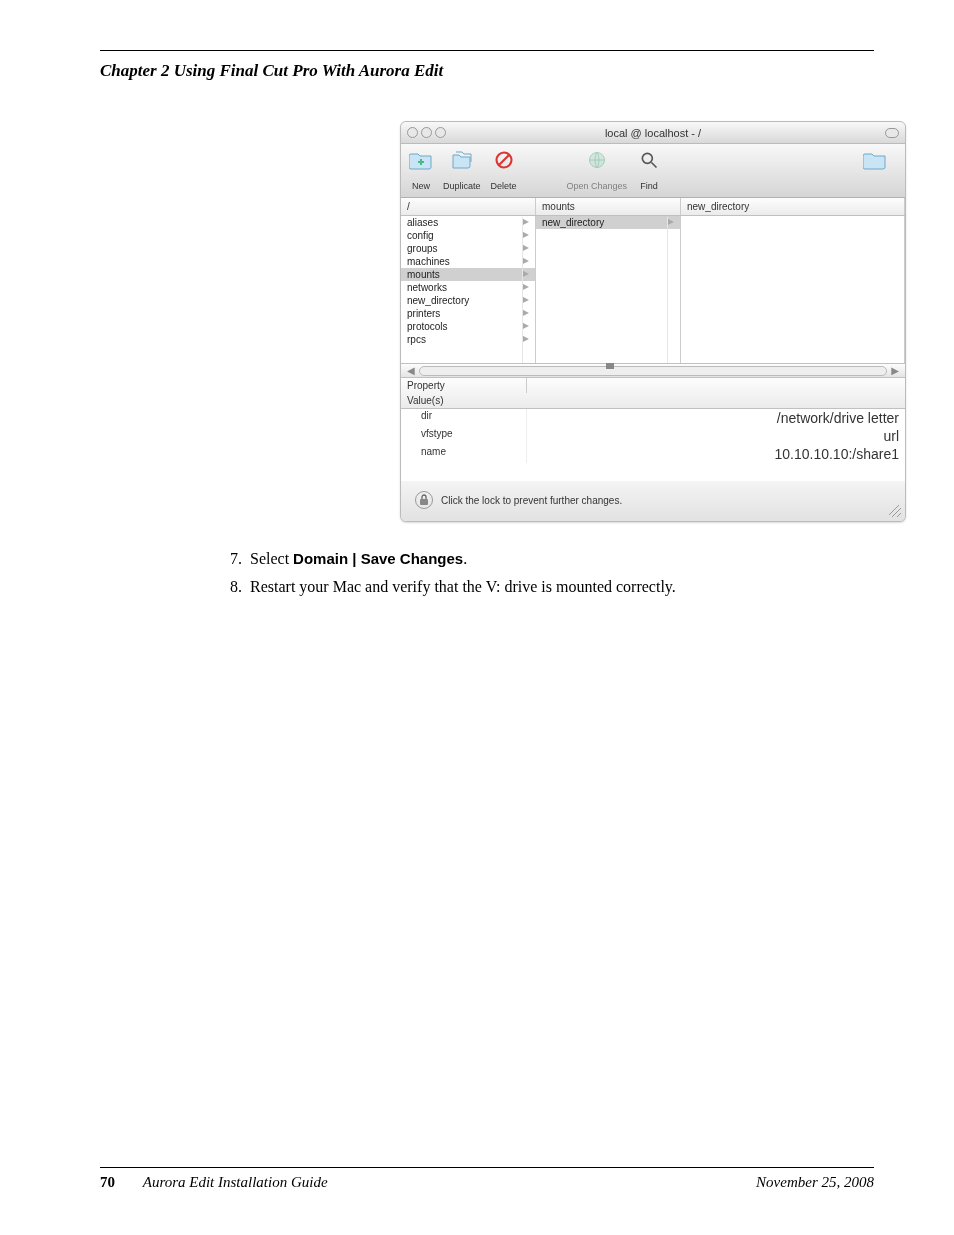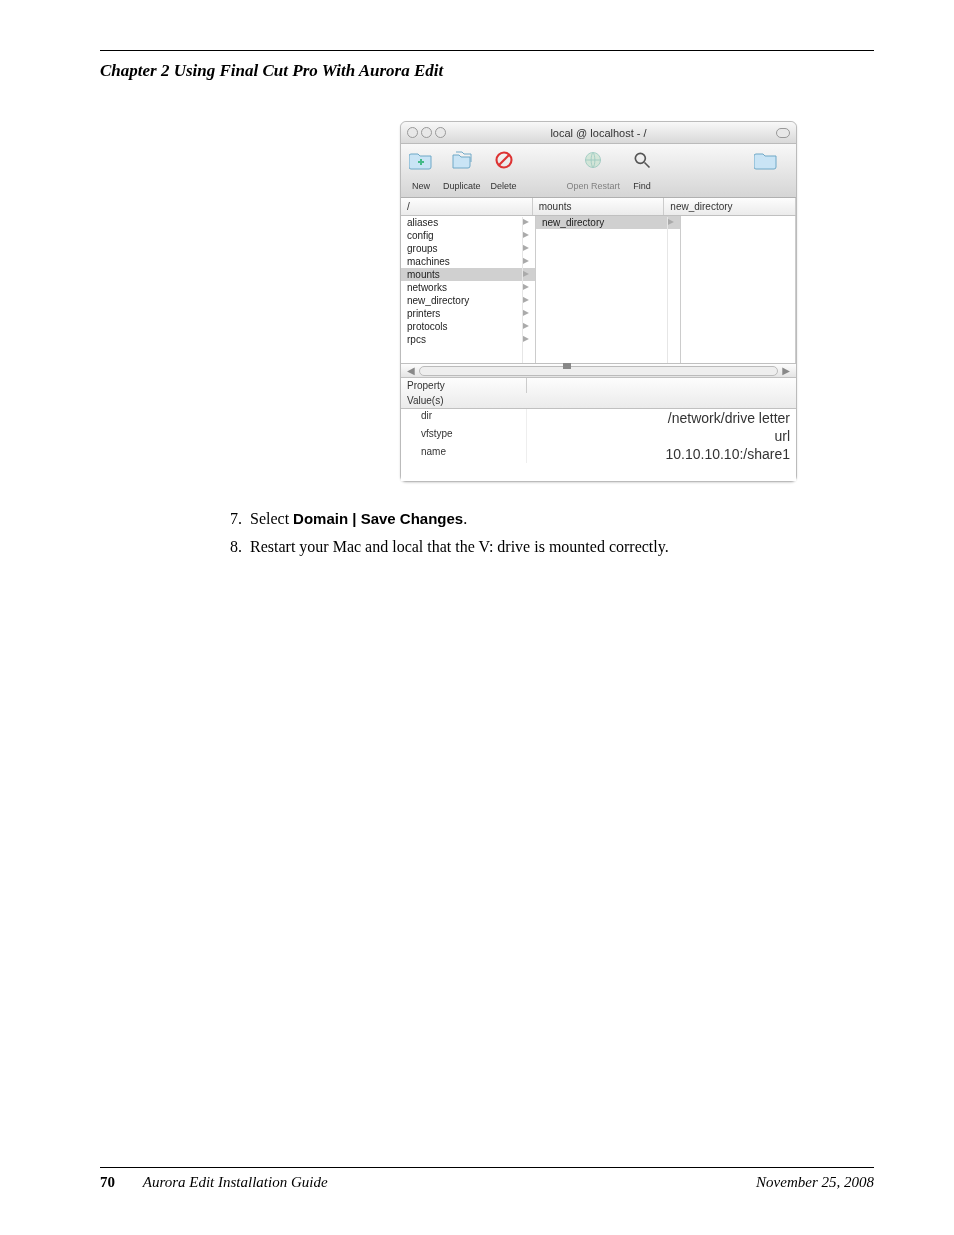--- a/index.html
+++ b/index.html
@@ -16,21 +16,21 @@
     border-top: 1.5px solid #000;
     margin-bottom: 10px;
   }
   .chapter-heading {
     font-style: italic;
     font-size: 17px;
     font-weight: bold;
     margin-bottom: 40px;
   }
   .window {
-    width: 397px;
+    width: 506px;
     margin-left: 150px;
     background: #f5f5f5;
     border: 1px solid #bbb;
     border-radius: 6px;
     font-family: "Lucida Grande", Helvetica, Arial, sans-serif;
     font-size: 10px;
     color: #333;
     box-shadow: 0 1px 2px rgba(0,0,0,0.15);
   }
   .titlebar {
@@ -266,21 +266,21 @@
       <span class="lbl">Delete</span>
     </div>
     <div style="width:40px"></div>
     <div class="tb-item" style="opacity:0.55">
       <span class="icon">
         <svg class="folder-svg" viewBox="0 0 24 24">
               <circle cx="12" cy="12" r="9" fill="#bfe0c8" stroke="#5a9"></circle>
               <path d="M3 12h18M12 3c3 3 3 15 0 18M12 3c-3 3-3 15 0 18" fill="none" stroke="#5a9"></path>
             </svg>
       </span>
-      <span class="lbl">Open Restart</span>
+      <span class="lbl">Open Changes</span>
     </div>
     <div class="tb-item">
       <span class="icon">
         <svg class="folder-svg" viewBox="0 0 24 24">
               <circle cx="10" cy="10" r="6" fill="none" stroke="#555" stroke-width="2"></circle>
               <line x1="15" y1="15" x2="21" y2="21" stroke="#555" stroke-width="2"></line>
             </svg>
       </span>
       <span class="lbl">Find</span>
     </div>
@@ -375,34 +375,44 @@
     <div class="prow">
           <div class="pc1">vfstype</div>
           <div class="pc2">url</div>
         </div>
     <div class="prow">
           <div class="pc1">name</div>
           <div class="pc2">10.10.10.10:/share1</div>
         </div>
   </div>
 
+  <div class="lock-row" style="position:relative">
+    <span class="lock-icon">
+      <svg width="10" height="12" viewBox="0 0 10 12">
+            <rect x="1" y="5" width="8" height="6" rx="1" fill="#888"></rect>
+            <path d="M3 5V3a2 2 0 0 1 4 0v2" fill="none" stroke="#666" stroke-width="1.3"></path>
+          </svg>
+    </span>
+    <span>Click the lock to prevent further changes.</span>
+    <div class="resize"></div>
+  </div>
 
 </div>
 </div>
 
 <div class="steps">
   <div class="step">
     <span class="num">7.</span>
     <span class="txt">
       <span>Select </span><span class="bold-sans">Domain | Save Changes</span><span>.</span>
     </span>
   </div>
   <div class="step">
     <span class="num">8.</span>
-    <span class="txt">Restart your Mac and local that the V: drive is mounted correctly.</span>
+    <span class="txt">Restart your Mac and verify that the V: drive is mounted correctly.</span>
   </div>
 </div>
 
 <div class="footer">
   <div>
     <span class="pn">70</span>
     &nbsp;&nbsp;&nbsp;
     <span class="guide">Aurora Edit Installation Guide</span>
   </div>
   <div class="date">November 25, 2008</div>

